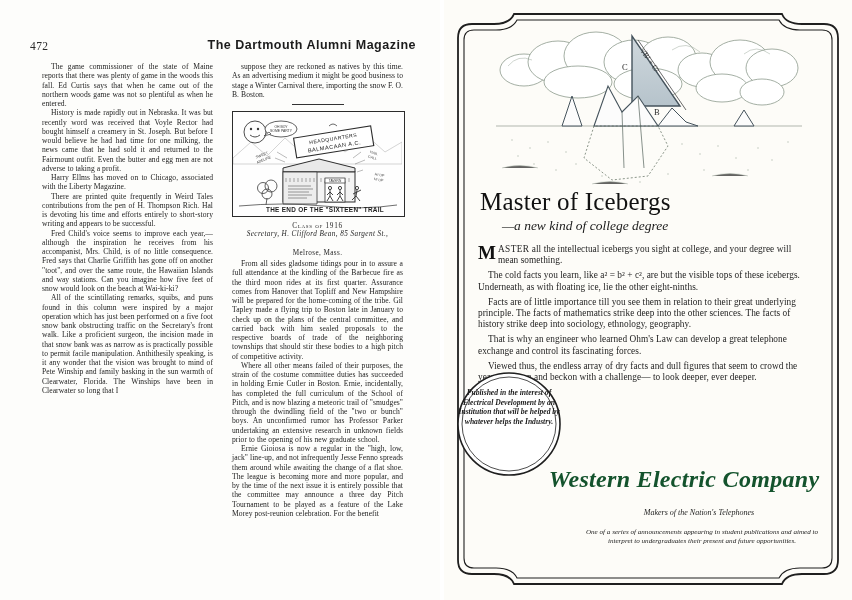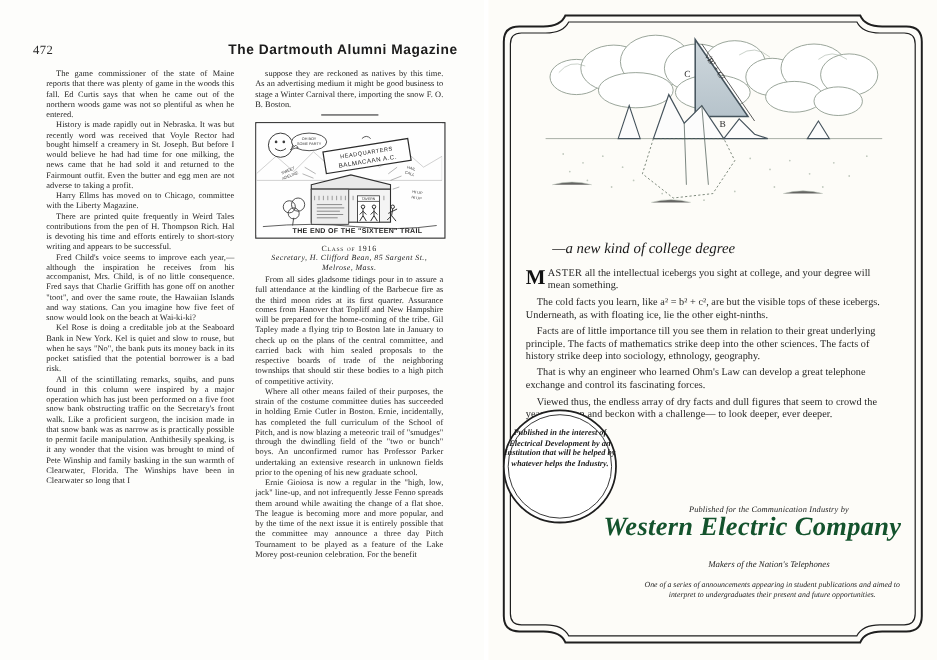--- a/index.html
+++ b/index.html
@@ -106,23 +106,22 @@
   .class-caption .small-caps {
     font-variant: small-caps;
     letter-spacing: .7px;
   }
   .class-caption .sec {
     font-style: italic;
     font-size: 7.2px;
     text-align: center;
   }
   .class-caption .line2 {
-    margin-top: 1px;
+    margin-top: 11px;
     font-size: 7.2px;
-    font-style: italic;
   }
 
   
   .ad {
     position: absolute;
     left: 444px; top: 0;
     width: 408px;
     height: 600px;
     background: #fdfcf8;
     overflow: hidden;
@@ -262,24 +261,23 @@
     <div class="mag-header">
       <div class="folio">472</div>
       <div class="running-head">The Dartmouth Alumni Magazine</div>
     </div>
 
     <div class="cols">
 
       <div class="col">
         <p>The game commissioner of the state of Maine reports that there was plenty of game in the woods this fall. Ed Curtis says that when he came out of the northern woods game was not so plentiful as when he entered.</p>
         <p>History is made rapidly out in Nebraska. It was but recently word was received that Voyle Rector had bought himself a creamery in St. Joseph. But before I would believe he had had time for one milking, the news came that he had sold it and returned to the Fairmount outfit. Even the butter and egg men are not adverse to taking a profit.</p>
-        <p>Harry Ellms has moved on to Chicago, committee with the Liberty Magazine.</p>
+        <p>Harry Ellms has moved on to Chicago, associated with the Liberty Magazine.</p>
         <p>There are printed quite frequently in Weird Tales contributions from the pen of H. Thompson Rich. Hal is devoting his time and efforts entirely to short-story writing and appears to be successful.</p>
         <p>Fred Child's voice seems to improve each year,—although the inspiration he receives from his accompanist, Mrs. Child, is of no little consequence. Fred says that Charlie Griffith has gone off on another "toot", and over the same route, the Hawaiian Islands and way stations. Can you imagine how five feet of snow would look on the beach at Wai-ki-ki?</p>
-        <p>Kel Rose is doing a creditable job at the Seaboard Bank in New York. Kel is quiet and slow to rouse, but when he says "No", the bank puts its money back in its pocket satisfied that the potential borrower is a bad risk.</p>
         <p>All of the scintillating remarks, squibs, and puns found in this column were inspired by a major operation which has just been performed on a five foot snow bank obstructing traffic on the Secretary's front walk. Like a proficient surgeon, the incision made in that snow bank was as narrow as is practically possible to permit facile manipulation. Anthithesily speaking, is it any wonder that the vision was brought to mind of Pete Winship and family basking in the sun warmth of Clearwater, Florida. The Winships have been in Clearwater so long that I</p>
       </div>
 
       <div class="col">
         <p>suppose they are reckoned as natives by this time. As an advertising medium it might be good business to stage a Winter Carnival there, importing the snow F. O. B. Boston.</p>
 
         <div class="rule-short"></div>
 
         <div class="cartoon-wrap">
           <div class="cartoon">
@@ -500,39 +498,39 @@
             <circle cx="316" cy="124" r="0.8"></circle>
         </g>
         <g stroke="#90a190" stroke-width="0.5" opacity="0.6">
           <path d="M30 150 q18 -5 36 0"></path>
             <path d="M240 158 q18 -5 36 0"></path>
             <path d="M120 166 q18 -5 36 0"></path>
         </g>
       </svg>
     </div>
 
+    <div class="ad-title">Master of Icebergs</div>
     <div class="ad-subtitle">—a new kind of college degree</div>
 
     <div class="ad-body">
       <p class="first"><span class="dropcap">M</span><span class="sc">ASTER</span><span> all the intellectual icebergs you sight at college, and your degree will mean something.</span></p>
       <p>The cold facts you learn, like a² = b² + c², are but the visible tops of these icebergs. Underneath, as with floating ice, lie the other eight-ninths.</p>
       <p>Facts are of little importance till you see them in relation to their great underlying principle. The facts of mathematics strike deep into the other sciences. The facts of history strike deep into sociology, ethnology, geography.</p>
       <p>That is why an engineer who learned Ohm's Law can develop a great telephone exchange and control its fascinating forces.</p>
       <p>Viewed thus, the endless array of dry facts and dull figures that seem to crowd the years brighten and beckon with a challenge— to look deeper, ever deeper.</p>
     </div>
 
     <div class="badge">
       <div class="badge-inner">
         <svg width="126" height="108" viewBox="0 0 126 108" xmlns="http://www.w3.org/2000/svg">
           <circle cx="63" cy="54" r="51" fill="#ffffff" stroke="#1f1f1f" stroke-width="1.6"></circle>
           <circle cx="63" cy="54" r="47" fill="none" stroke="#1f1f1f" stroke-width="0.8"></circle>
         </svg>
       </div>
       <div class="badge-text">Published in the interest of Electrical Development by an Institution that will be helped by whatever helps the Industry.</div>
     </div>
 
-    <div class="ad-pubfor">Published for the Communication Industry by</div>
     <div class="ad-company">Western Electric Company</div>
     <div class="ad-makers">Makers of the Nation's Telephones</div>
     <div class="ad-footnote">One of a series of announcements appearing in student publications and aimed to interpret to undergraduates their present and future opportunities.</div>
   </div>
 
 </div>
 
 </body></html>

